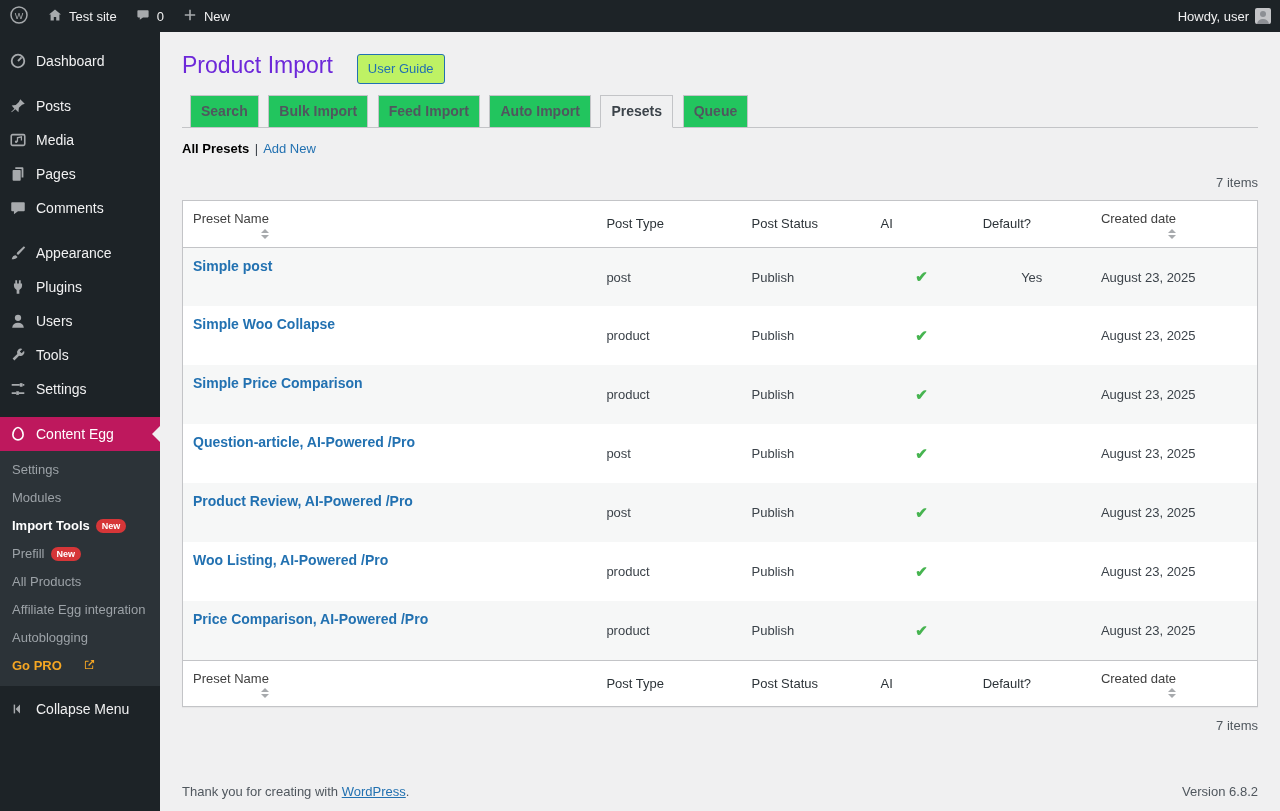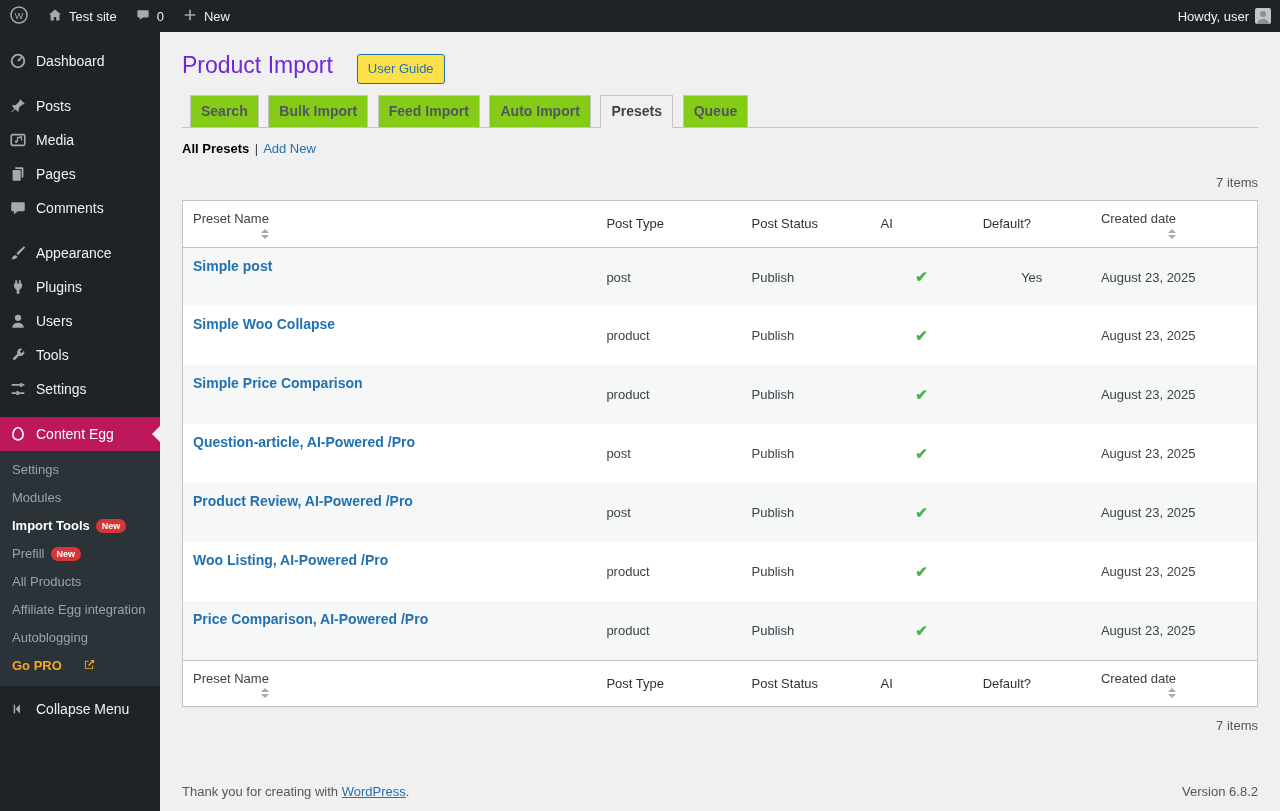--- a/index.html
+++ b/index.html
@@ -56,30 +56,30 @@
   .gopro svg { fill: currentColor; margin-left: 5px; }
   .collapse-item { margin-top: 6px; }
 
   
   #wpcontent { position: absolute; top: 32px; left: 160px; width: 1120px; height: 779px; background: #f0f0f1; }
   .wrap { margin: 10px 22px 0 22px; }
   .page-title-row { display: flex; align-items: flex-start; }
   h1.page-title { font-size: 23px; font-weight: 400; color: #6d28d9; padding: 9px 0 4px; line-height: 1.3; }
   .page-title-action {
     margin: 12px 0 0 24px; padding: 5px 10px; font-size: 13px; line-height: 1.4;
-    color: #2271b1; background: #fde047; border: 1px solid #2271b1; border-radius: 3px;
+    color: #2271b1; background: #bef264; border: 1px solid #2271b1; border-radius: 3px;
     text-decoration: none; display: inline-block;
   }
 
   
   .nav-tab-wrapper { margin-top: 10px; padding-left: 8px; border-bottom: 1px solid #c3c4c7; }
   .nav-tab {
     display: inline-block; margin: 0 6px -1px 0; padding: 6px 10px;
     font-size: 14px; font-weight: 600; line-height: 1.4; color: #50575e;
-    background: #84cc16; border: 1px solid #c3c4c7; text-decoration: none;
+    background: #22c55e; border: 1px solid #c3c4c7; text-decoration: none;
   }
   .nav-tab-active { background: #f0f0f1; color: #3c434a; border-bottom-color: #f0f0f1; }
 
   
   .subsubsub { margin-top: 13px; font-size: 13px; list-style: none; }
   .subsubsub .current { font-weight: 700; color: #000; text-decoration: none; }
   .subsubsub .sep { color: #3c434a; margin: 0 2px; }
   .subsubsub a.addnew { color: #2271b1; text-decoration: none; }
 
   

